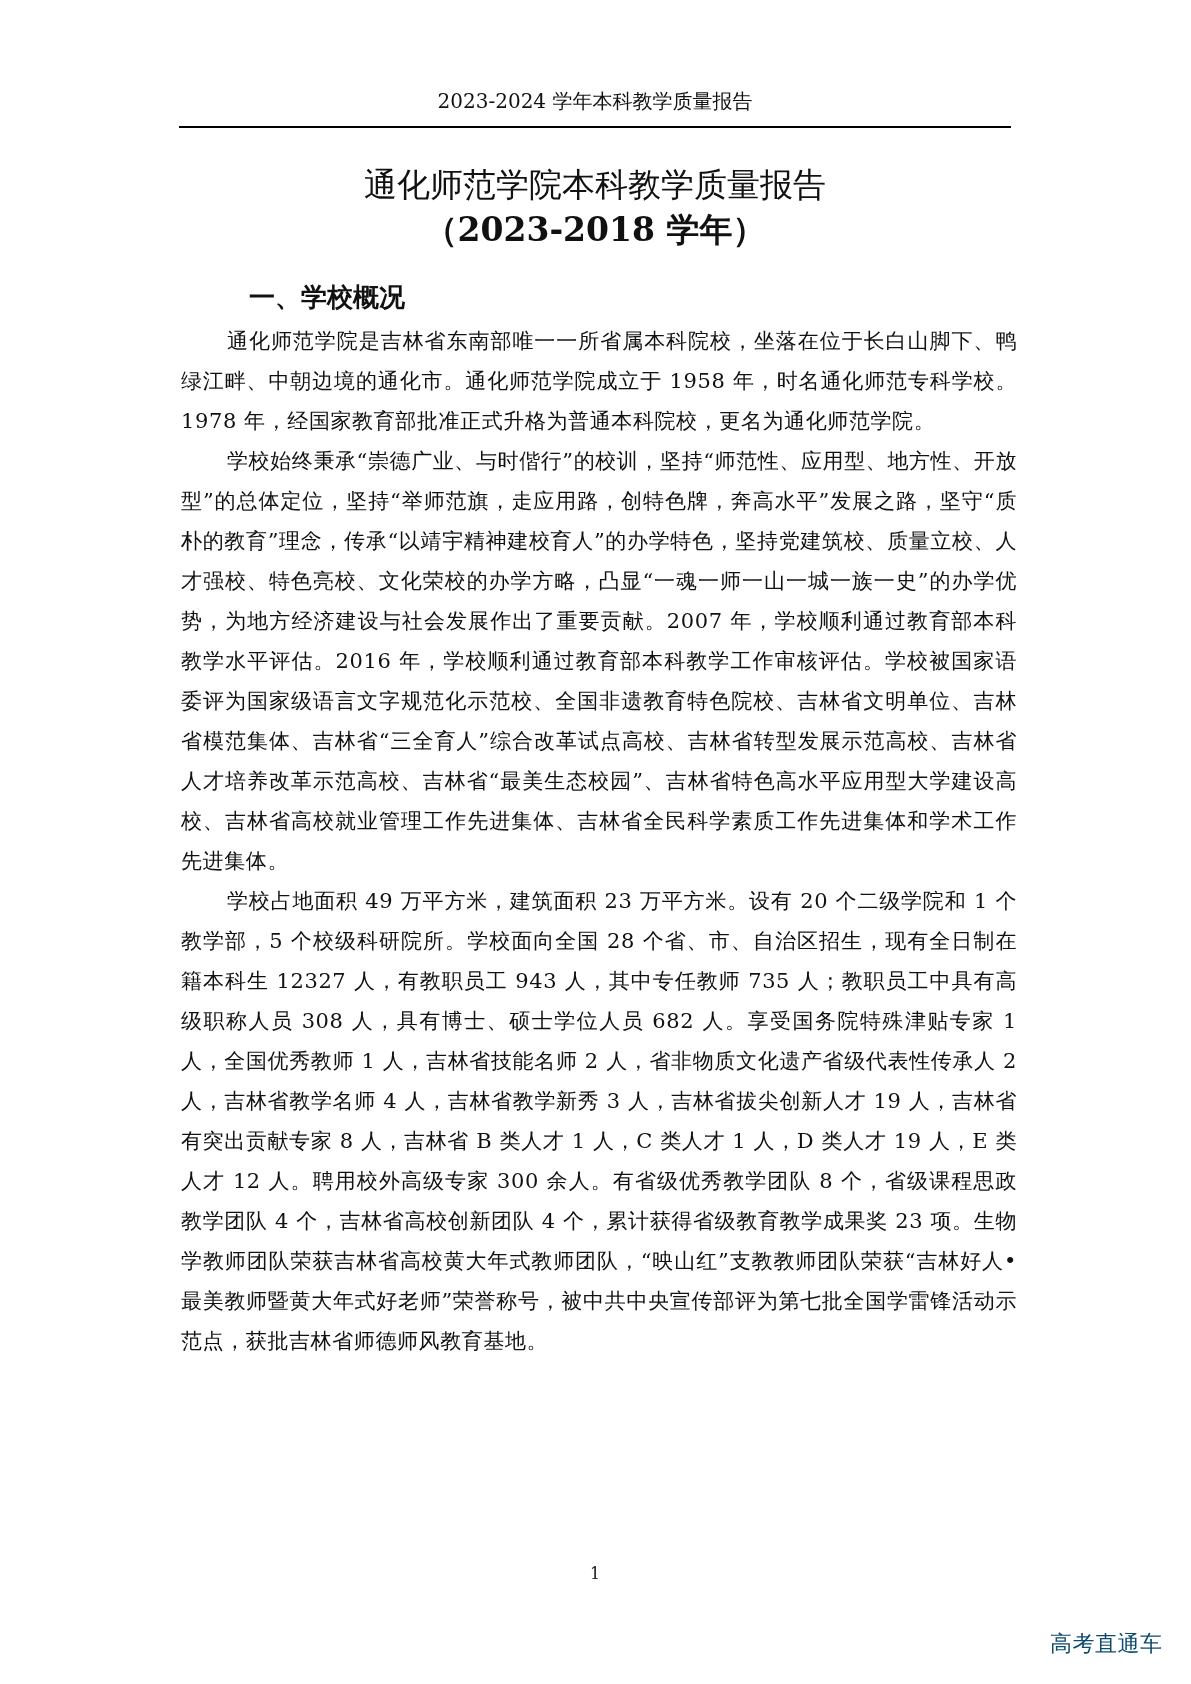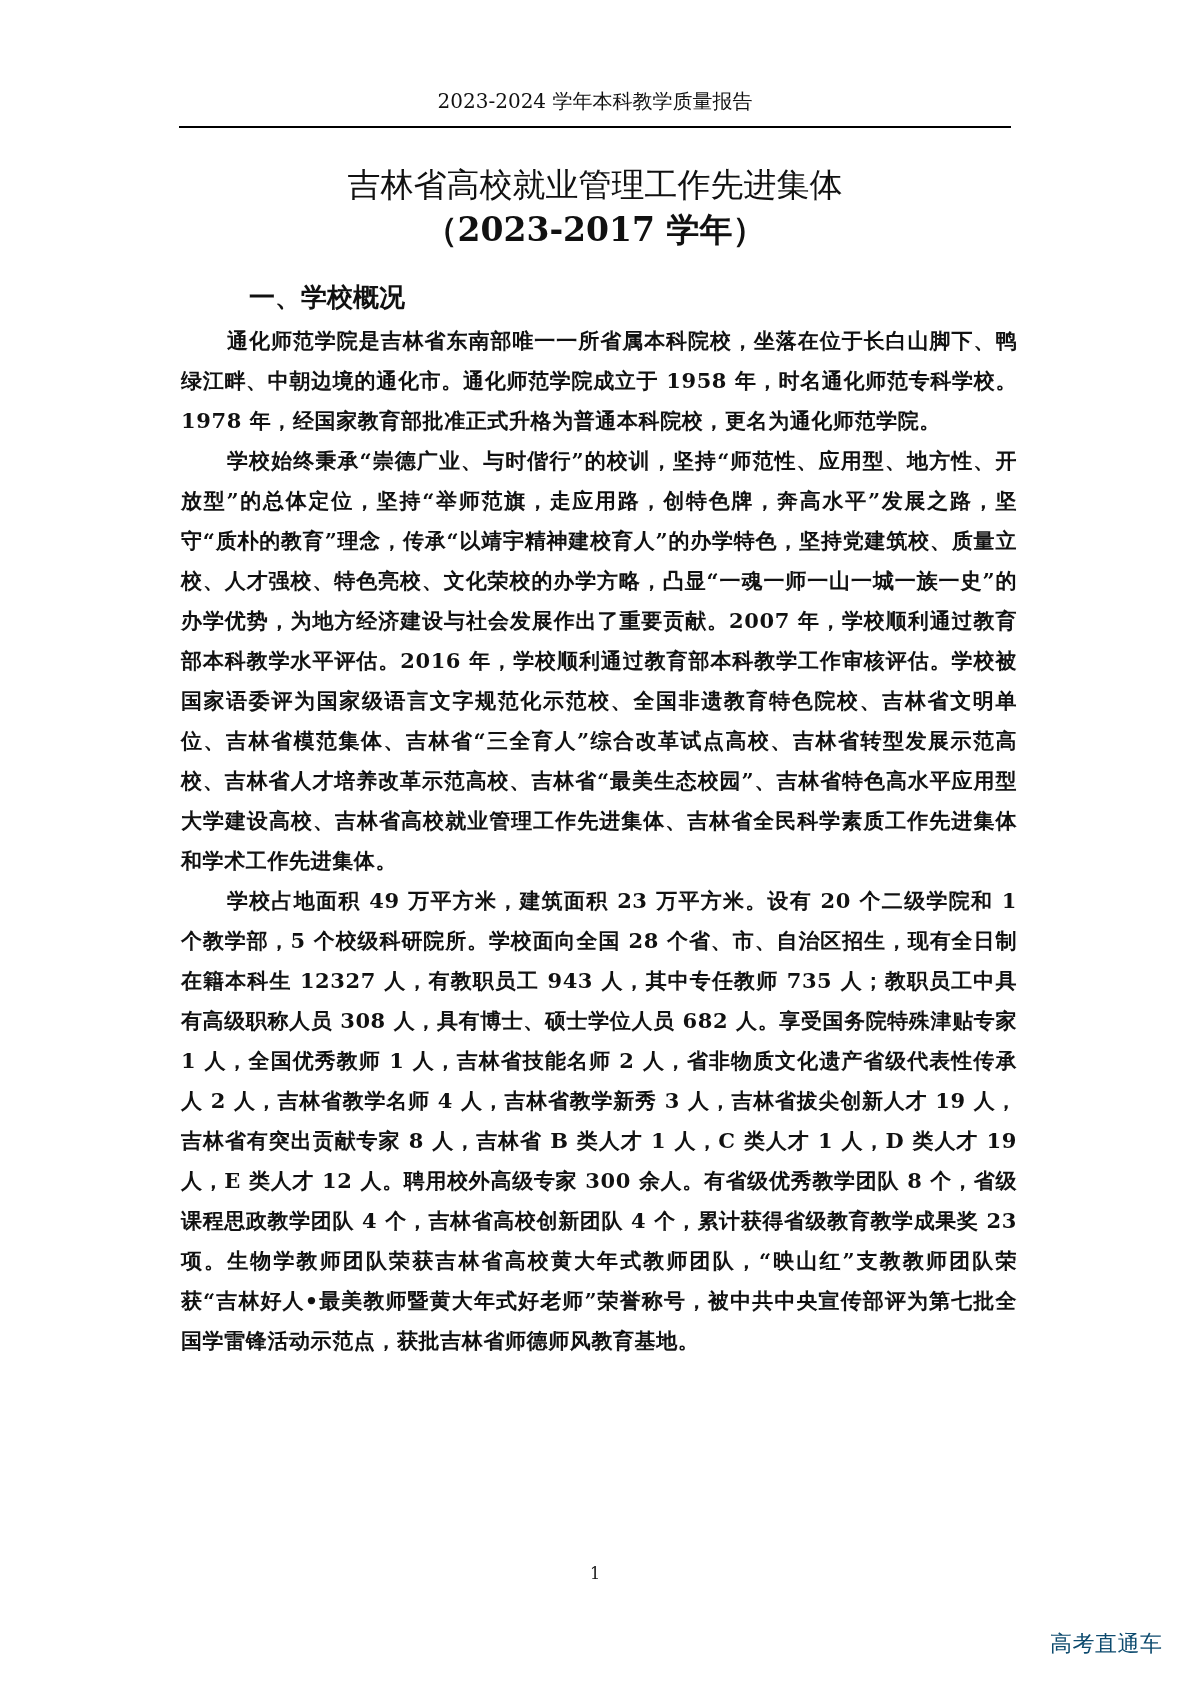--- a/index.html
+++ b/index.html
@@ -62,21 +62,20 @@
       line-height: 34px;
       font-weight: bold;
       margin: 12px;
       font-family: "DejaVu Sans", "Liberation Sans", sans-serif;
     }
     .body-text {
       position: absolute;
       left: 181px;
       width: 836px;
       top: 321px;
-      font-weight: bold;
     }
     .para {
       margin: 0;
       font-size: 21px;
       line-height: 40px;
       text-indent: 46px;
       text-align: justify;
       letter-spacing: 0.6px;
     }
     .page-number {
@@ -98,22 +97,22 @@
       font-family: "DejaVu Sans", "Liberation Sans", sans-serif;
       letter-spacing: 0.5px;
     }
   </style>
 </head>
 <body>
 
 <div class="page-header">2023-2024 学年本科教学质量报告</div>
 <div class="header-rule"></div>
 
-<h1 class="doc-title">吉林省高校就业管理工作先进集体</h1>
-<h2 class="doc-subtitle">（2023-2017 学年）</h2>
+<h1 class="doc-title">通化师范学院本科教学质量报告</h1>
+<h2 class="doc-subtitle">（2023-2018 学年）</h2>
 
 <h3 class="section-heading">一、学校概况</h3>
 
 <div class="body-text">
   <p class="para">通化师范学院是吉林省东南部唯一一所省属本科院校，坐落在位于长白山脚下、鸭绿江畔、中朝边境的通化市。通化师范学院成立于 1958 年，时名通化师范专科学校。1978 年，经国家教育部批准正式升格为普通本科院校，更名为通化师范学院。</p>
   <p class="para">学校始终秉承“崇德广业、与时偕行”的校训，坚持“师范性、应用型、地方性、开放型”的总体定位，坚持“举师范旗，走应用路，创特色牌，奔高水平”发展之路，坚守“质朴的教育”理念，传承“以靖宇精神建校育人”的办学特色，坚持党建筑校、质量立校、人才强校、特色亮校、文化荣校的办学方略，凸显“一魂一师一山一城一族一史”的办学优势，为地方经济建设与社会发展作出了重要贡献。2007 年，学校顺利通过教育部本科教学水平评估。2016 年，学校顺利通过教育部本科教学工作审核评估。学校被国家语委评为国家级语言文字规范化示范校、全国非遗教育特色院校、吉林省文明单位、吉林省模范集体、吉林省“三全育人”综合改革试点高校、吉林省转型发展示范高校、吉林省人才培养改革示范高校、吉林省“最美生态校园”、吉林省特色高水平应用型大学建设高校、吉林省高校就业管理工作先进集体、吉林省全民科学素质工作先进集体和学术工作先进集体。</p>
   <p class="para">学校占地面积 49 万平方米，建筑面积 23 万平方米。设有 20 个二级学院和 1 个教学部，5 个校级科研院所。学校面向全国 28 个省、市、自治区招生，现有全日制在籍本科生 12327 人，有教职员工 943 人，其中专任教师 735 人；教职员工中具有高级职称人员 308 人，具有博士、硕士学位人员 682 人。享受国务院特殊津贴专家 1 人，全国优秀教师 1 人，吉林省技能名师 2 人，省非物质文化遗产省级代表性传承人 2 人，吉林省教学名师 4 人，吉林省教学新秀 3 人，吉林省拔尖创新人才 19 人，吉林省有突出贡献专家 8 人，吉林省 B 类人才 1 人，C 类人才 1 人，D 类人才 19 人，E 类人才 12 人。聘用校外高级专家 300 余人。有省级优秀教学团队 8 个，省级课程思政教学团队 4 个，吉林省高校创新团队 4 个，累计获得省级教育教学成果奖 23 项。生物学教师团队荣获吉林省高校黄大年式教师团队，“映山红”支教教师团队荣获“吉林好人•最美教师暨黄大年式好老师”荣誉称号，被中共中央宣传部评为第七批全国学雷锋活动示范点，获批吉林省师德师风教育基地。</p>
 </div>
 
 <div class="page-number">1</div>

